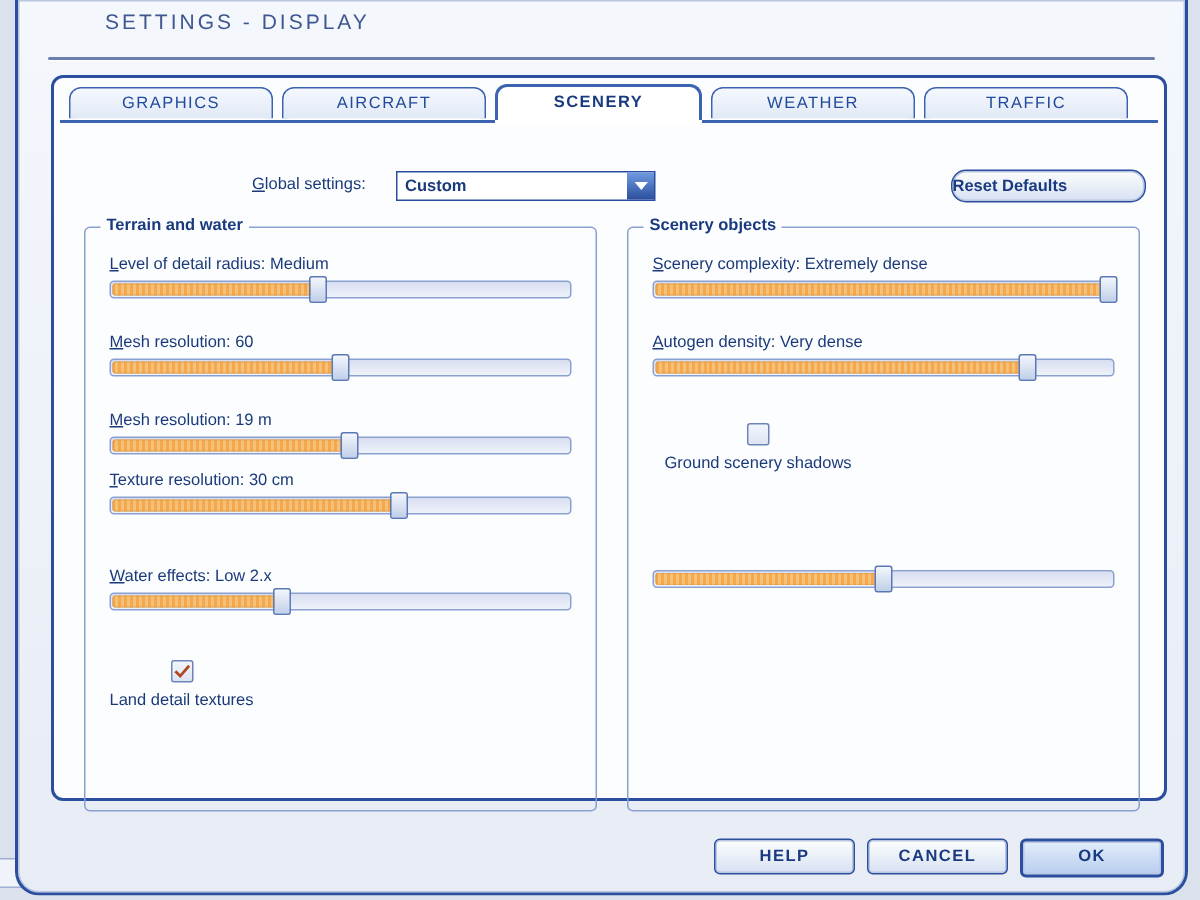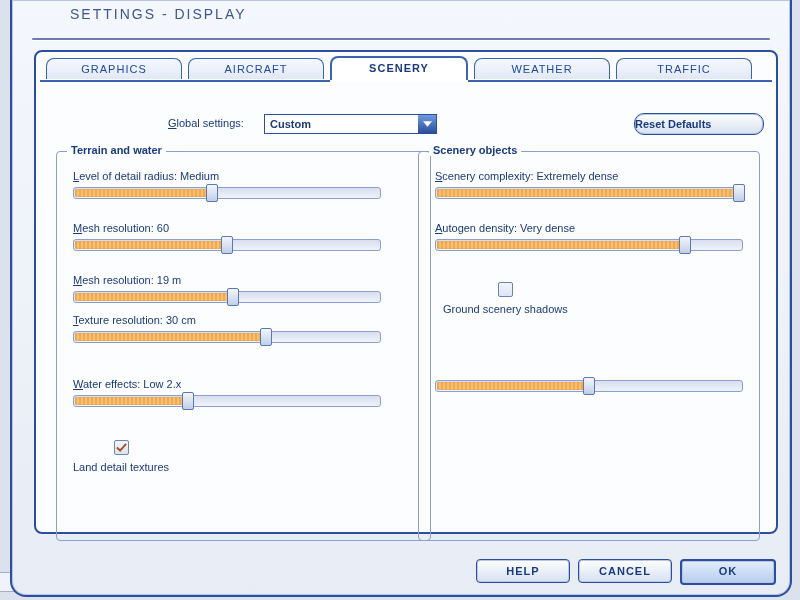--- a/index.html
+++ b/index.html
@@ -139,21 +139,21 @@
   }
   .fieldset .legend {
     position: absolute;
     top: -8px; left: 10px;
     background: #fcfdfe;
     padding: 0 4px;
     font-weight: bold;
     font-size: 11px;
     color: #1a3a80;
   }
-  .fs-left { left: 14px; top: 40px; width: 340px; height: 388px; padding-left: 33px; }
+  .fs-left { left: 14px; top: 40px; width: 340px; height: 388px; }
   .fs-right { left: 376px; top: 40px; width: 340px; height: 388px; }
   .slider-block {
     position: absolute;
     left: 16px;
     width: 308px;
   }
   .slider-label {
     font-size: 11px;
     color: #1b3a7a;
     margin-bottom: 3px;

